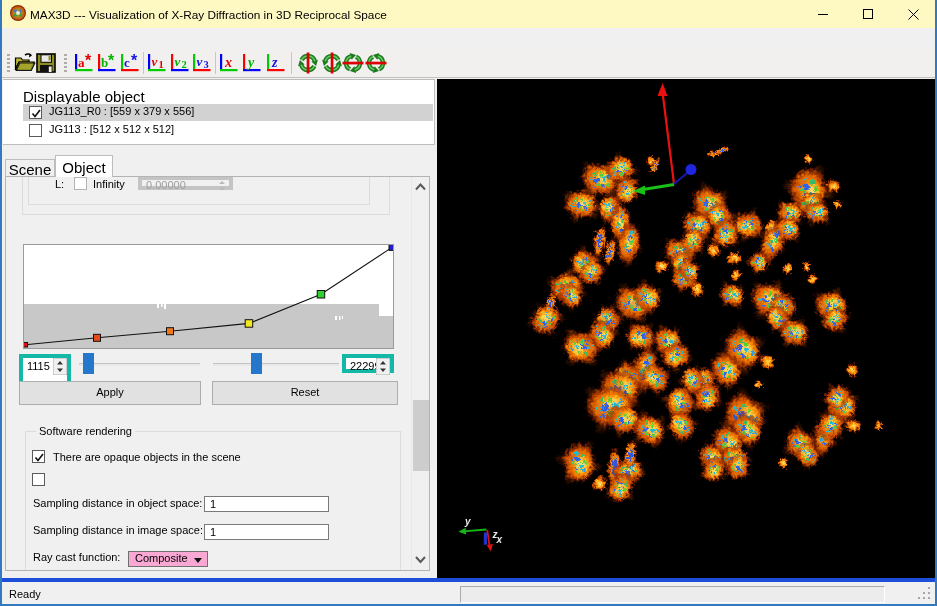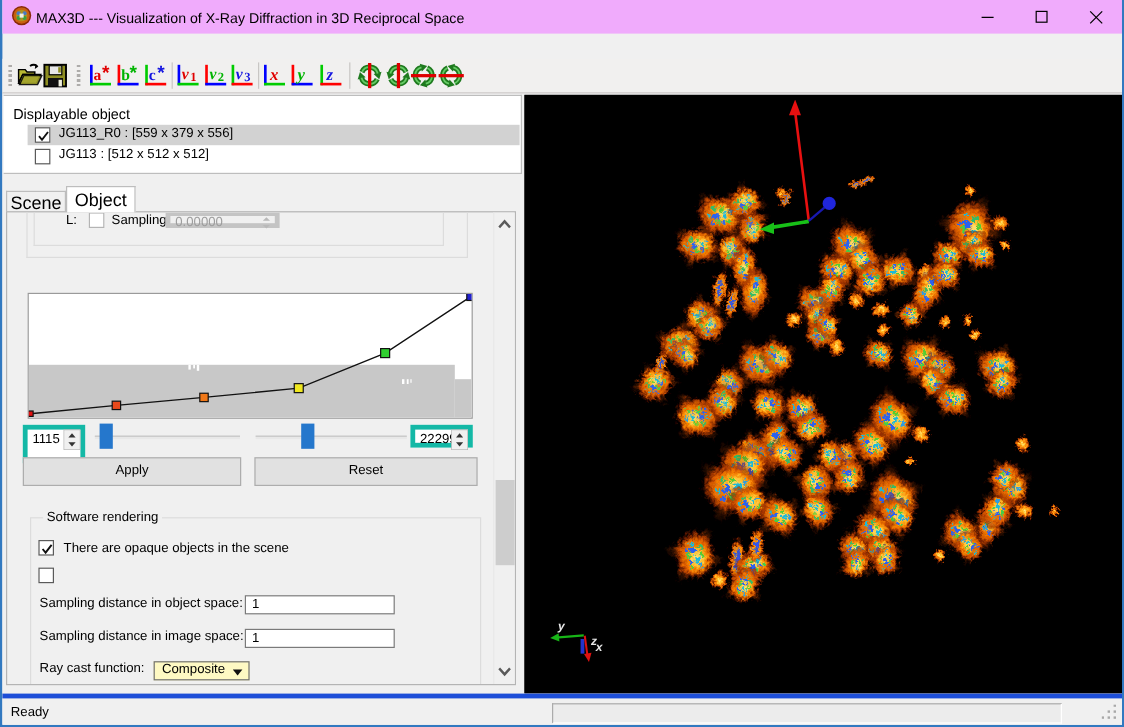--- a/index.html
+++ b/index.html
@@ -1,32 +1,32 @@
 <!DOCTYPE html>
 <html><head>
 <meta charset="utf-8">
 <style>
 * { margin:0; padding:0; box-sizing:border-box; }
 html,body { width:937px; height:606px; overflow:hidden; }
 body { font-family:"Liberation Sans", sans-serif; background:#ffffff; position:relative; }
 .win { position:absolute; left:0; top:0; width:937px; height:606px;
   border-left:2px solid #3279c0; border-right:2px solid #3279c0; border-bottom:2px solid #3279c0; background:#f0f0f0; }
-.titlebar { position:absolute; left:0; top:0; width:933px; height:28px; background:#f0abfc; }
+.titlebar { position:absolute; left:0; top:0; width:933px; height:28px; background:#fef9c3; }
 .title-text { position:absolute; left:28px; top:8px; font-size:11.8px; color:#000; white-space:nowrap; }
 .menubar { position:absolute; left:0; top:28px; width:933px; height:21px; background:#ffffff; }
 .menubar span { position:absolute; top:4px; font-size:11.5px; color:#000; }
 .toolbar { position:absolute; left:0; top:49px; width:933px; height:29px; background:#f1f0ef; border-bottom:1px solid #c3c1bf; }
 .grip { position:absolute; top:5px; width:3px; height:19px;
   background:repeating-linear-gradient(180deg,#aeacaa 0 2px,#f1f0ef 2px 4px); }
 .tsep { position:absolute; top:3px; width:1px; height:22px; background:#c8c6c4; }
 .tbtn { position:absolute; top:3px; width:22px; height:22px; }
 .main { position:absolute; left:0; top:78px; width:933px; height:500px; background:#f0f0f0; }
 .view3d { position:absolute; left:435px; top:1px; width:498px; height:499px; background:#000; }
 .whitebox { position:absolute; left:1px; top:1px; width:432px; height:66px; background:#fff; border:1px solid #bdbdbd; border-left:none; }
-.wb-label { position:absolute; left:8px; top:8px; font-size:12px; color:#000; }
+.wb-label { position:absolute; left:20px; top:8px; font-size:15px; color:#000; }
 .lrow { position:absolute; left:20px; height:17px; width:410px; font-size:11px; color:#000; }
 .lrow .cb { position:absolute; left:6px; top:2px; }
 .lrow .txt { position:absolute; left:26px; top:1px; }
 .cb { width:13px; height:13px; background:#fff; border:1px solid #5a5a5a; position:relative; }
 .cb.dis { border-color:#b4b4b4; }
 .cb svg { position:absolute; left:0px; top:0px; }
 .tab { position:absolute; font-size:15px; text-align:center; }
 .tab-scene { left:3px; top:81px; width:50px; height:18px; background:#f0f0f0; border:1px solid #bdbdbd; border-bottom:none; padding-top:1px; }
 .tab-object { left:53px; top:77px; width:58px; height:22px; background:#ffffff; border:1px solid #bdbdbd; border-bottom:none; padding-top:3px; z-index:3; }
 .panel { position:absolute; left:3px; top:98px; width:425px; height:395px; background:#f0f0f0; border:1px solid #b4b4b4; overflow:hidden; }
@@ -393,21 +393,21 @@
       </div>
     </div>
     <div class="tab tab-scene">Scene</div>
     <div class="tab tab-object">Object</div>
     <div class="panel">
 
       <div style="position:absolute;left:16px;top:-2px;width:368px;height:40px;border:1px solid #dcdcdc;border-top:none;"></div>
       <div style="position:absolute;left:22px;top:-2px;width:342px;height:30px;border:1px solid #dcdcdc;border-top:none;"></div>
       <span class="lab gray" style="left:49px;top:1px">L:</span>
       <div class="cb dis" style="position:absolute;left:68px;top:0px"></div>
-      <span class="lab gray" style="left:87px;top:1px">Sampling</span>
+      <span class="lab gray" style="left:87px;top:1px">Infinity</span>
       <div class="spin" style="left:132px;top:-1px;width:95px;height:14px;background:#f0f0f0;border-color:#c4c4c4;">
         <span class="val gray" style="top:-1px">0.00000</span>
         <svg width="12" height="12" style="position:absolute;right:1px;top:0" viewBox="0 0 12 12">
           <path d="M3 4 L6 1 L9 4 Z" fill="#b9b9b9"></path>
             <path d="M3 7.5 L9 7.5 L6 10.5 Z" fill="#b9b9b9"></path>
         </svg>
       </div>
 
       <div id="curve" style="position:absolute;left:17px;top:67px;width:371px;height:105px;background:#fff;border:1px solid #9a9a9a;">
         <svg width="369" height="103" viewBox="0 0 369 103">
@@ -464,21 +464,21 @@
       <div class="cb" style="position:absolute;left:26px;top:296px;"></div>
       <span class="lab" style="left:27px;top:320px">Sampling distance in object space:</span>
       <div class="field" style="left:198px;top:319px;width:125px;height:16px;">
           <span style="position:absolute;left:5px;top:1px">1</span>
         </div>
       <span class="lab" style="left:27px;top:347px">Sampling distance in image space:</span>
       <div class="field" style="left:198px;top:347px;width:125px;height:16px;">
           <span style="position:absolute;left:5px;top:1px">1</span>
         </div>
       <span class="lab" style="left:27px;top:374px">Ray cast function:</span>
-      <div class="btn" style="left:122px;top:374px;width:80px;height:16px;border-color:#707070;background:#fef9c3;">
+      <div class="btn" style="left:122px;top:374px;width:80px;height:16px;border-color:#707070;background:#f9a8d4;">
         <span style="position:absolute;left:6px;top:0px">Composite</span>
         <svg width="10" height="8" style="position:absolute;right:4px;top:5px" viewBox="0 0 10 8">
             <path d="M1 1 L9 1 L5 6 Z" fill="#111"></path>
           </svg>
       </div>
 
       <div class="sbar">
         <svg width="17" height="12" style="position:absolute;left:0;top:4px" viewBox="0 0 17 12">
             <path d="M4 8.5 L8.5 3.5 L13 8.5" fill="none" stroke="#5a5a5a" stroke-width="2"></path>
           </svg>

